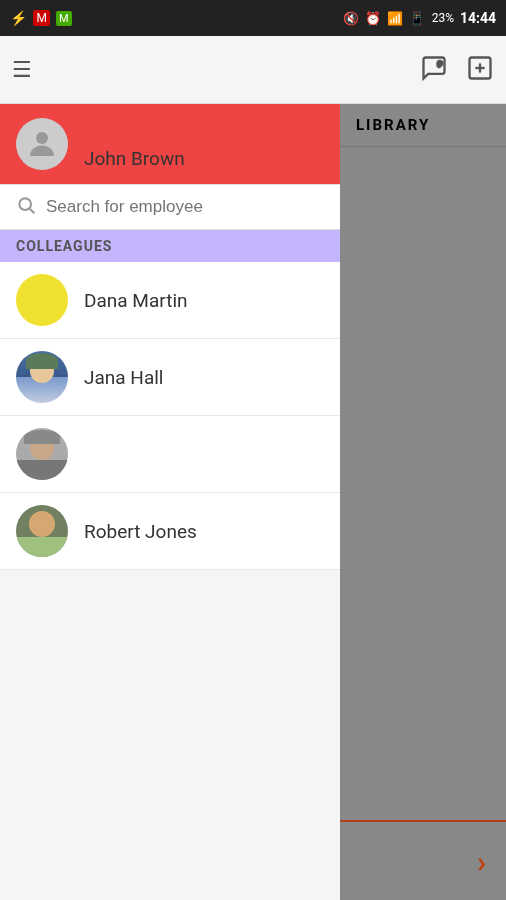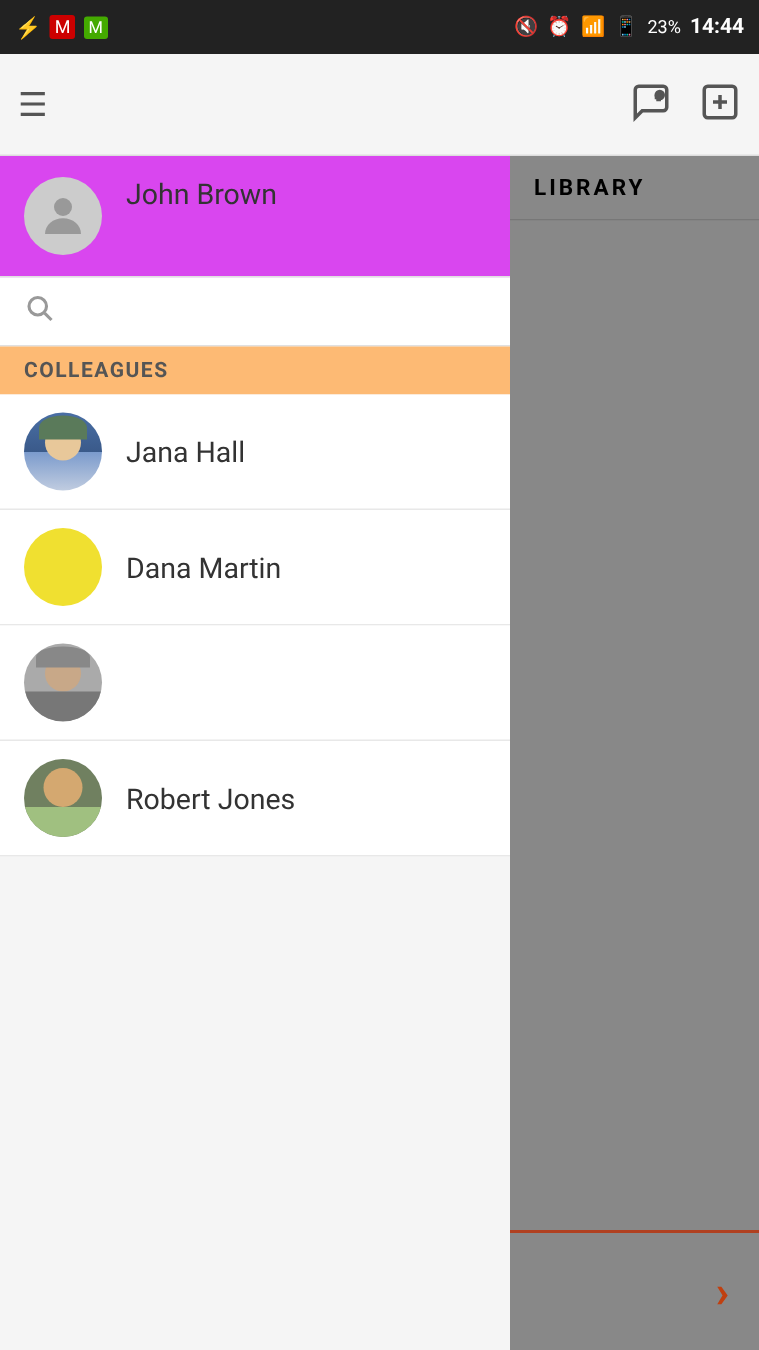--- a/index.html
+++ b/index.html
@@ -90,23 +90,23 @@
     .left-panel {
       width: 340px;
       background: #f5f5f5;
       display: flex;
       flex-direction: column;
     }
 
     
     .user-row {
       display: flex;
-      align-items: flex-start;
+      align-items: flex-end;
       padding: 14px 16px;
-      background: #d946ef;
+      background: #ef4444;
       border-bottom: 1px solid #e0e0e0;
       cursor: pointer;
     }
     .avatar-circle {
       width: 52px;
       height: 52px;
       border-radius: 50%;
       background: #ccc;
       margin-right: 16px;
       flex-shrink: 0;
@@ -138,21 +138,21 @@
       outline: none;
       background: transparent;
       font-size: 17px;
       color: #aaa;
       flex: 1;
     }
 
     
     .section-header {
       padding: 8px 16px;
-      background: #fdba74;
+      background: #c4b5fd;
       font-size: 14px;
       font-weight: bold;
       color: #555;
       letter-spacing: 1px;
     }
 
     
     .colleague-list {
       display: flex;
       flex-direction: column;
@@ -308,39 +308,40 @@
       <span class="user-name">John Brown</span>
     </div>
 
     <div class="search-bar">
       <span class="search-icon">
         <svg width="20" height="20" viewBox="0 0 24 24" fill="none" stroke="#999" stroke-width="2.5">
           <circle cx="11" cy="11" r="7"></circle>
           <line x1="16.5" y1="16.5" x2="22" y2="22"></line>
         </svg>
       </span>
+      <input class="search-input" type="text" placeholder="Search for employee" style="">
     </div>
 
     <div class="section-header">COLLEAGUES</div>
 
     <div class="colleague-list">
+
+      <div class="colleague-item">
+        <div class="colleague-avatar dana-avatar">
+          
+        </div>
+        <span class="colleague-name">Dana Martin</span>
+      </div>
 
       <div class="colleague-item">
         <div class="colleague-avatar" style="background: linear-gradient(180deg, #4a6fa5 0%, #3a5a8a 50%, #7a9acc 50%, #c0cce0 100%); position:relative; overflow:hidden;">
           <div style="position:absolute;top:8px;left:14px;width:24px;height:24px;border-radius:50%;background:#e8c89a;"></div>
           <div style="position:absolute;top:2px;left:10px;width:32px;height:16px;border-radius:50% 50% 0 0;background:#5a7a5a;"></div>
         </div>
         <span class="colleague-name">Jana Hall</span>
-      </div>
-
-      <div class="colleague-item">
-        <div class="colleague-avatar dana-avatar">
-          
-        </div>
-        <span class="colleague-name">Dana Martin</span>
       </div>
 
       <div class="colleague-item">
         <div class="colleague-avatar" style="background:#aaa; position:relative; overflow:hidden;">
           <div style="position:absolute;top:8px;left:14px;width:24px;height:24px;border-radius:50%;background:#c8a888;"></div>
           <div style="position:absolute;bottom:0;left:0;width:52px;height:20px;background:#777; border-radius: 0 0 50% 50%;"></div>
           <div style="position:absolute;top:2px;left:8px;width:36px;height:14px;border-radius:50% 50% 0 0;background:#888;"></div>
         </div>
       </div>
 

